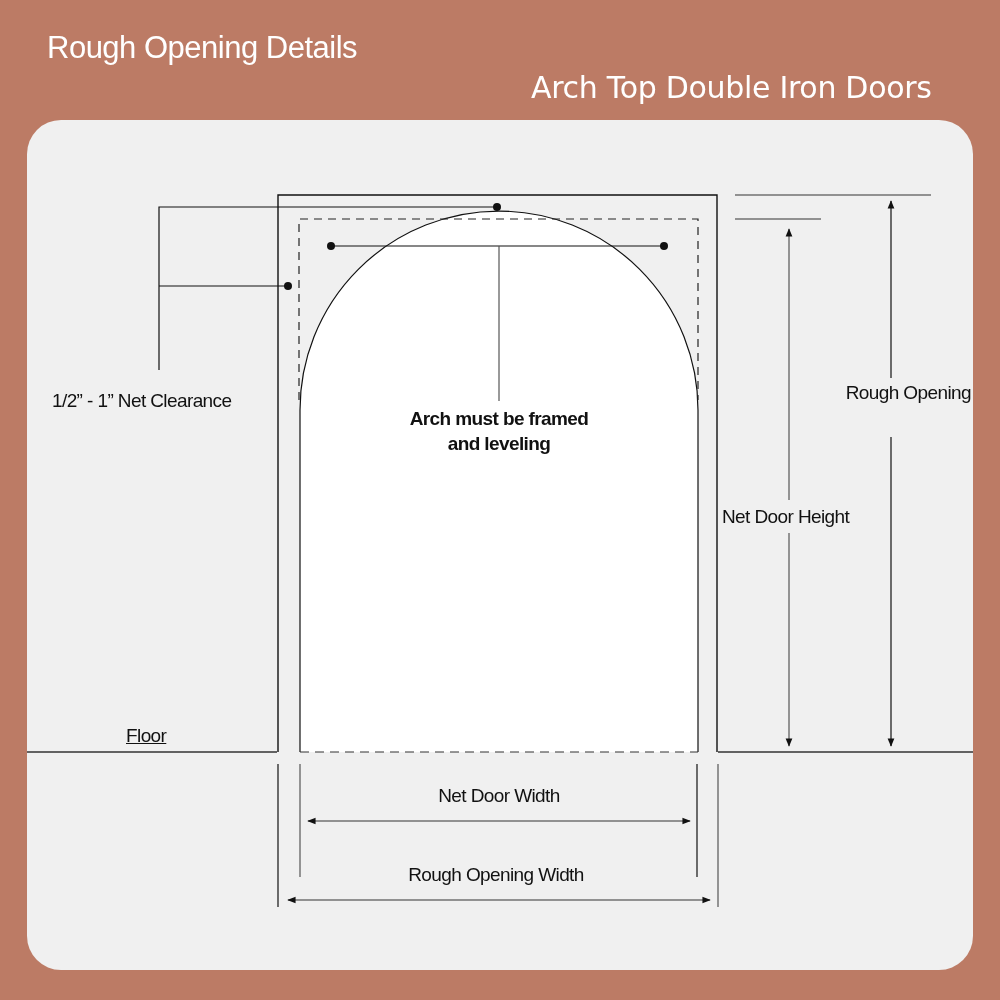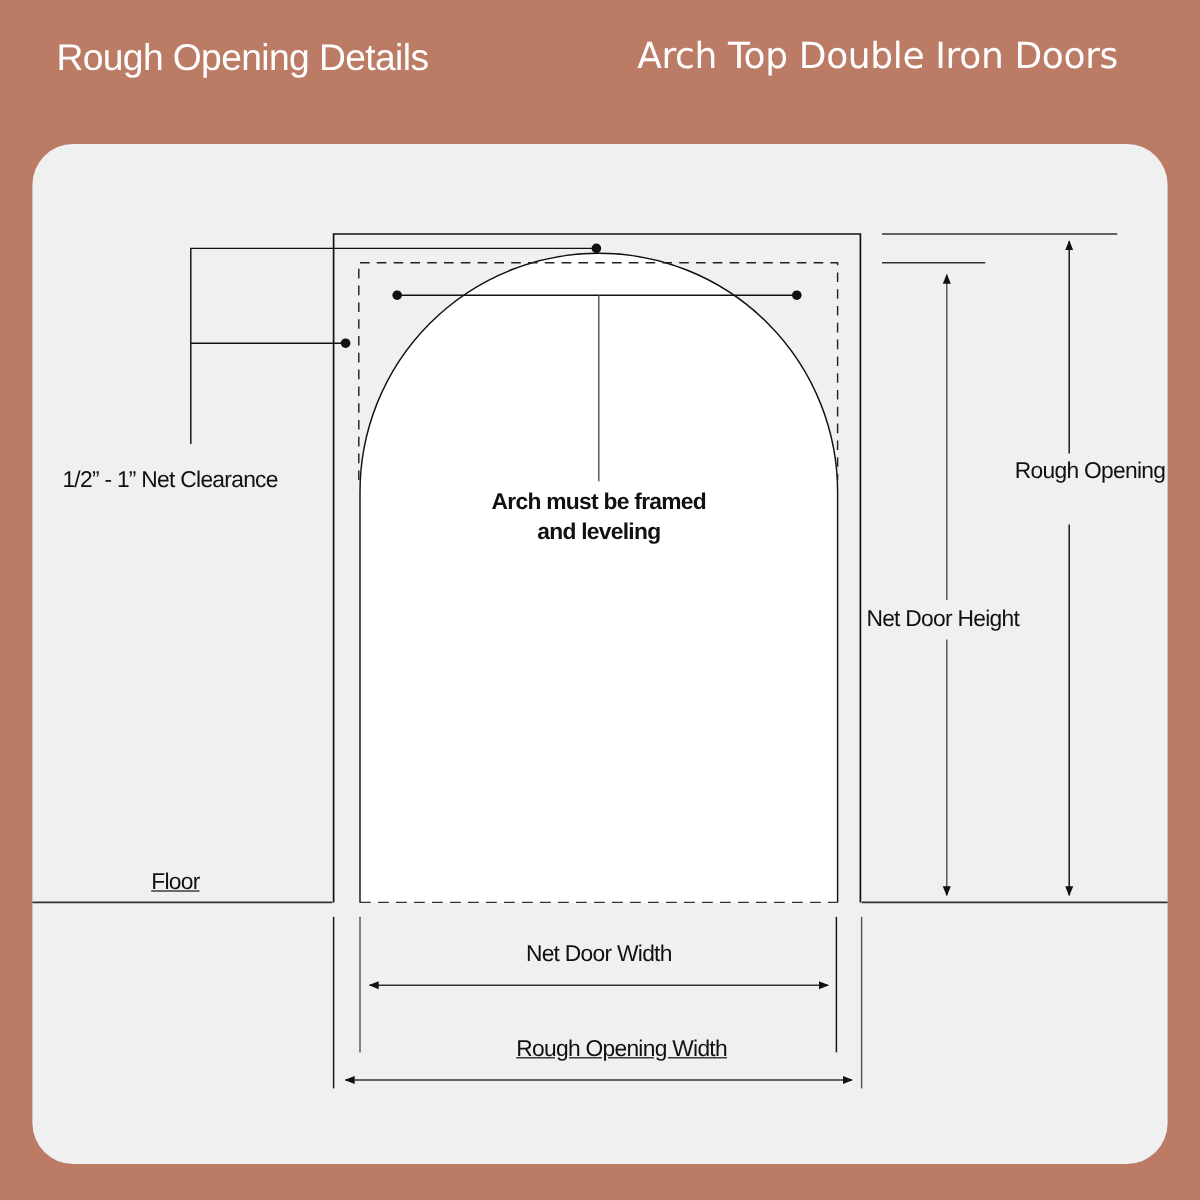--- a/index.html
+++ b/index.html
@@ -8,21 +8,21 @@
     background: #BC7B65;
     position: relative;
     font-family: "Liberation Sans", sans-serif;
   }
   .hdr {
     position: absolute; top: 30px; color: #ffffff;
     font-size: 31px; letter-spacing: -0.5px; font-weight: normal;
     white-space: nowrap;
   }
   .hdr.left { left: 47px; }
-  .hdr.right { left: 531px; font-family: "DejaVu Sans", sans-serif; font-size: 30px; letter-spacing: -0.3px; }
+  .hdr.right { left: 531px; font-family: "DejaVu Sans", sans-serif; font-size: 30px; letter-spacing: -0.3px; margin-top: 40px; }
   .panel {
     position: absolute; left: 27px; top: 120px; width: 946px; height: 850px;
     background: #F0F0F0; border-radius: 34px;
   }
   svg.drawing { position: absolute; left: 0; top: 0; }
   .lbl {
     position: absolute; color: #111; font-size: 19px; letter-spacing: -0.6px;
     text-align: center; line-height: 25px; white-space: nowrap;
   }
 </style>
@@ -88,13 +88,13 @@
 <div class="lbl" style="left:811px; top:380px; width:160px;text-align:right;">
   <div>Rough Opening</div>
 </div>
 
 <div class="lbl" style="left:722px; top:504px;">Net Door Height</div>
 
 <div class="lbl" style="left:126px; top:723px;text-decoration:underline;">Floor</div>
 
 <div class="lbl" style="left:399px; top:783px; width:200px;">Net Door Width</div>
 
-<div class="lbl" style="left:408px; top:862px; width:220px;text-decoration:underline;">Rough Opening Width</div>
+<div class="lbl" style="left:386px; top:862px; width:220px;">Rough Opening Width</div>
 
 </body></html>

